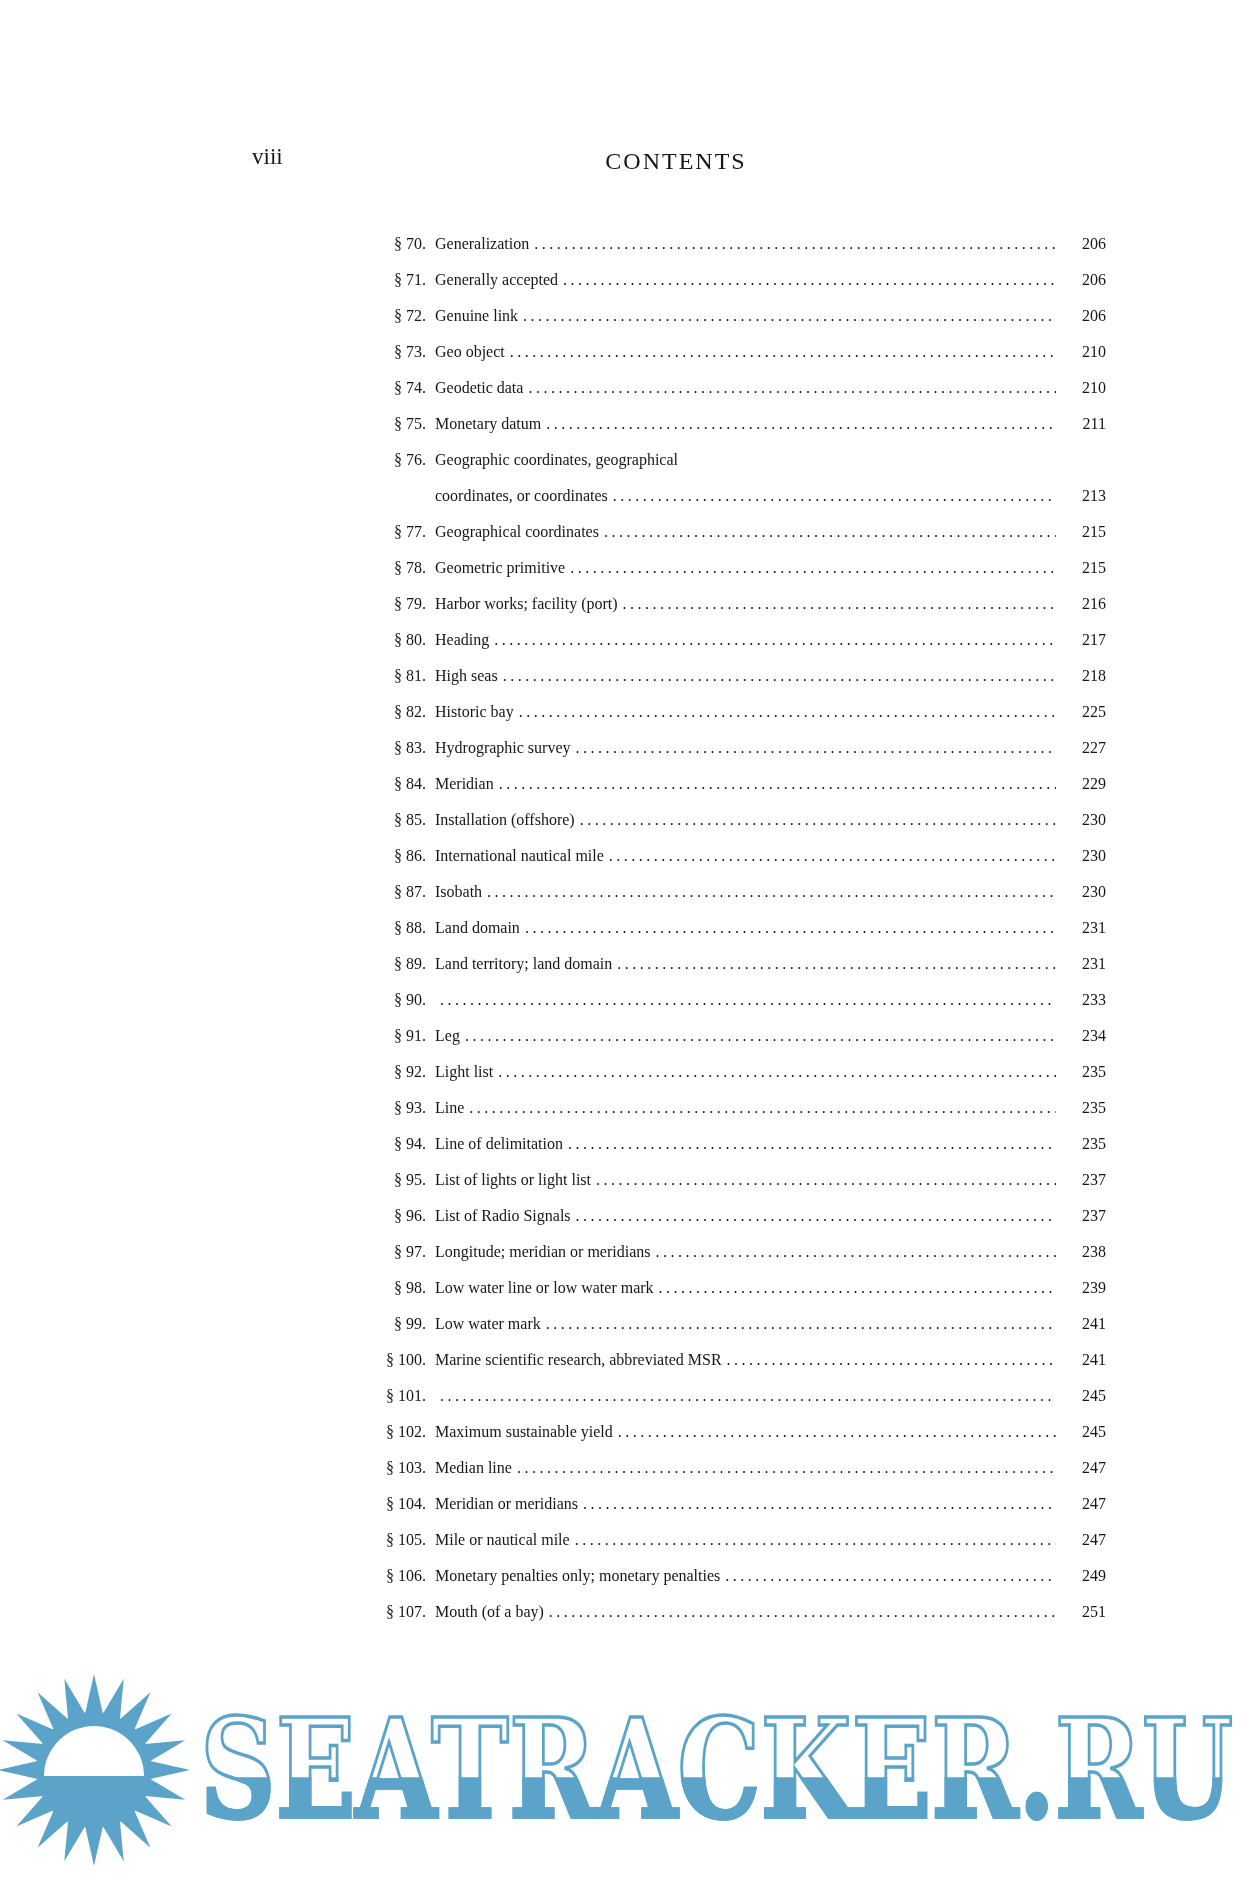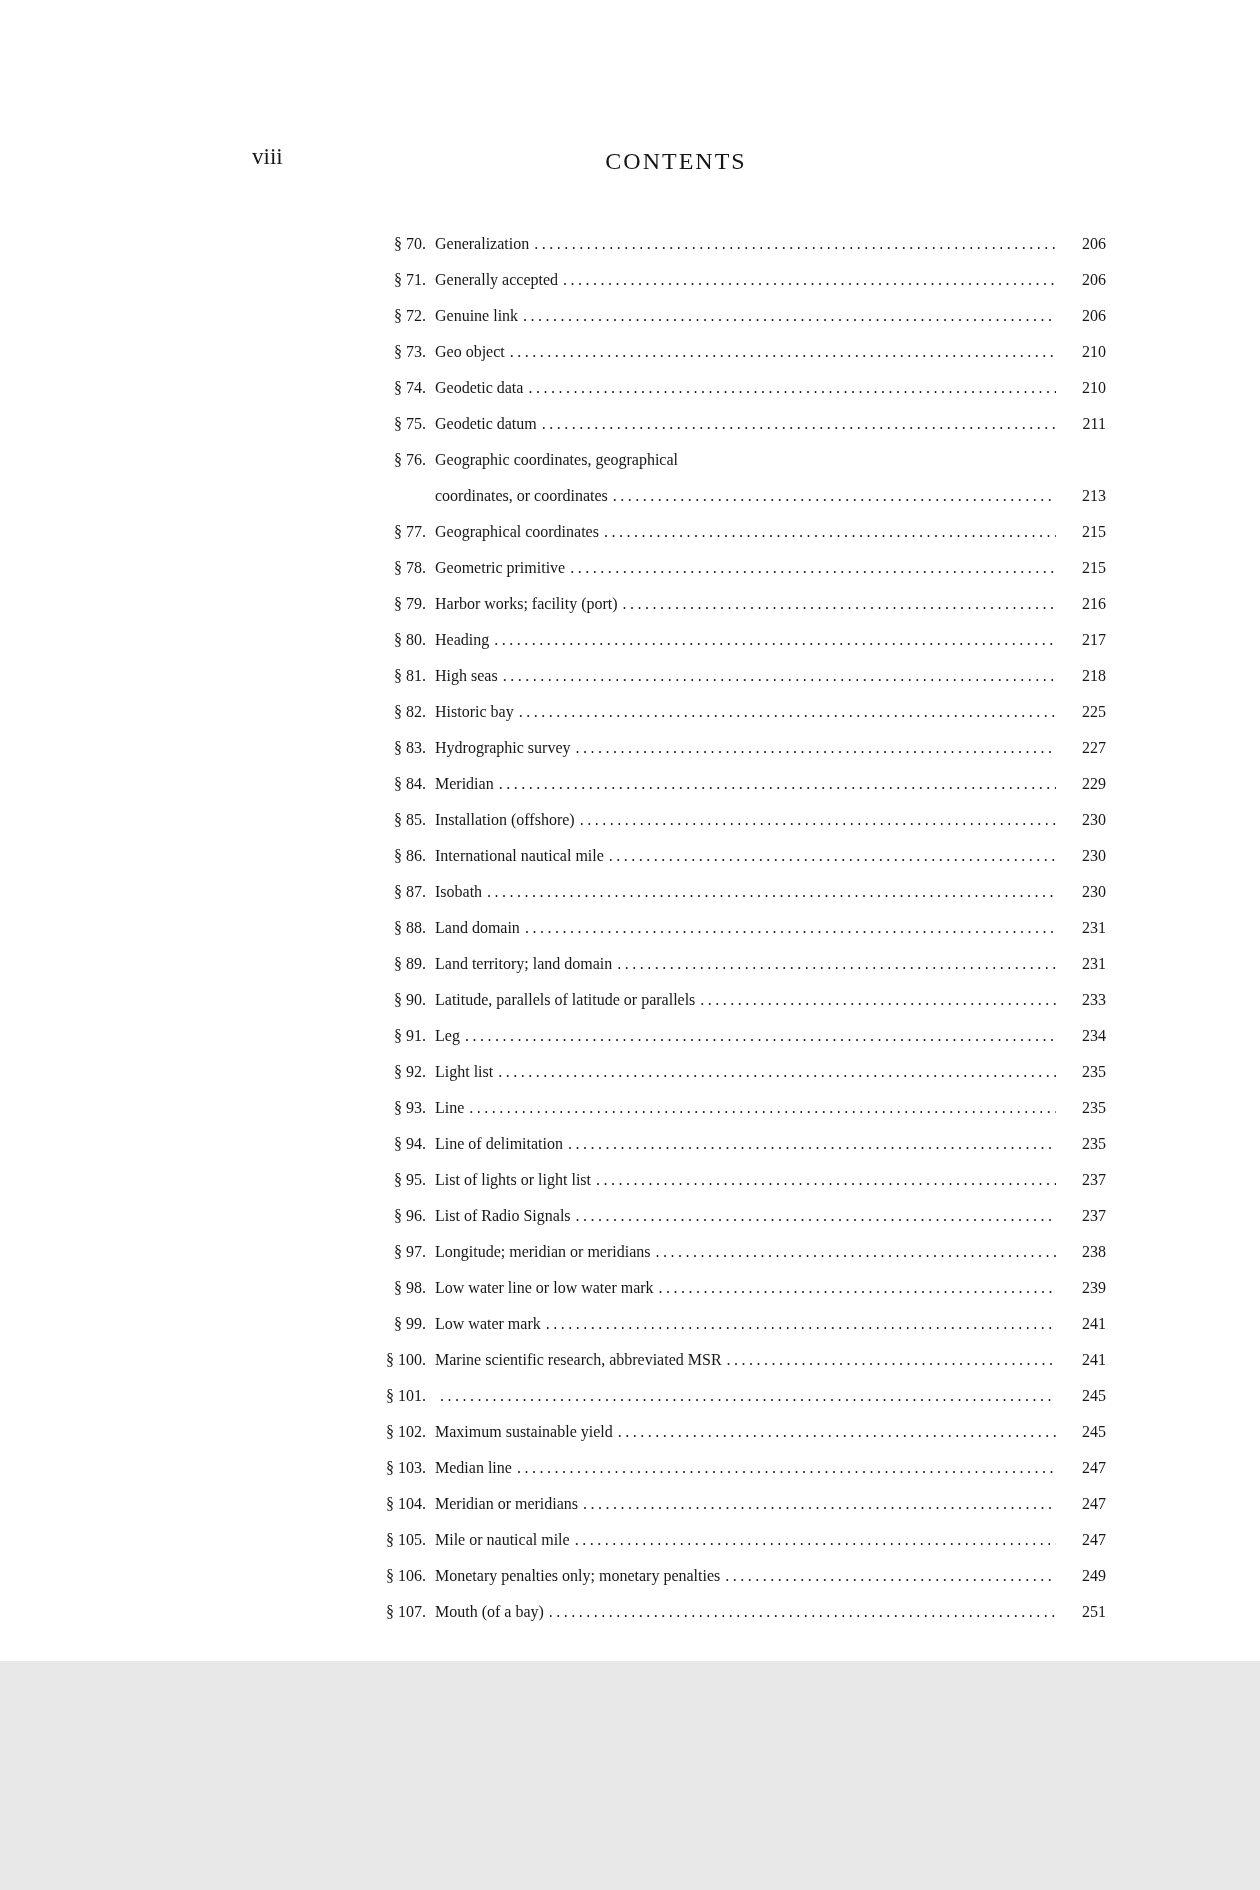--- a/index.html
+++ b/index.html
@@ -1,17 +1,17 @@
 <!DOCTYPE html>
 <html style="--wm: #5ba3c9;"><head>
 <meta charset="utf-8">
 <style>
   html,body{margin:0;padding:0;background:#e8e8e8;}
   .sheet{
-    position:relative;width:1260px;height:1661px;background:#ffffff;
+    position:relative;width:1260px;height:1890px;background:#ffffff;
     font-family:"Liberation Serif","DejaVu Serif",serif;color:#161616;
     overflow:hidden;margin:0 auto;
   }
   
   .folio{position:absolute;left:252px;top:144px;font-size:23px;}
   .head-title{position:absolute;left:676px;top:148px;transform:translateX(-50%);
     font-size:24px;letter-spacing:2px;}
   
   .toc{position:absolute;left:340px;top:226px;width:766px;}
   .toc-row{display:flex;align-items:baseline;height:36px;line-height:36px;
@@ -74,21 +74,21 @@
         <span class="pgnum">210</span>
       </div>
       <div class="toc-row">
         <span class="num">§ 74.</span>
         <span class="title">Geodetic data</span>
         <span class="leader"></span>
         <span class="pgnum">210</span>
       </div>
       <div class="toc-row">
         <span class="num">§ 75.</span>
-        <span class="title">Geodetic datum</span>
+        <span class="title">Monetary datum</span>
         <span class="leader"></span>
         <span class="pgnum">211</span>
       </div>
       <div class="toc-row">
         <span class="num">§ 76.</span>
         <span class="title">Geographic coordinates, geographical</span>
       </div>
       <div class="toc-row">
         <span class="num"></span>
         <span class="title">coordinates, or coordinates</span>
@@ -168,21 +168,20 @@
         <span class="pgnum">231</span>
       </div>
       <div class="toc-row">
         <span class="num">§ 89.</span>
         <span class="title">Land territory; land domain</span>
         <span class="leader"></span>
         <span class="pgnum">231</span>
       </div>
       <div class="toc-row">
         <span class="num">§ 90.</span>
-        <span class="title">Latitude, parallels of latitude or parallels</span>
         <span class="leader"></span>
         <span class="pgnum">233</span>
       </div>
       <div class="toc-row">
         <span class="num">§ 91.</span>
         <span class="title">Leg</span>
         <span class="leader"></span>
         <span class="pgnum">234</span>
       </div>
       <div class="toc-row">

